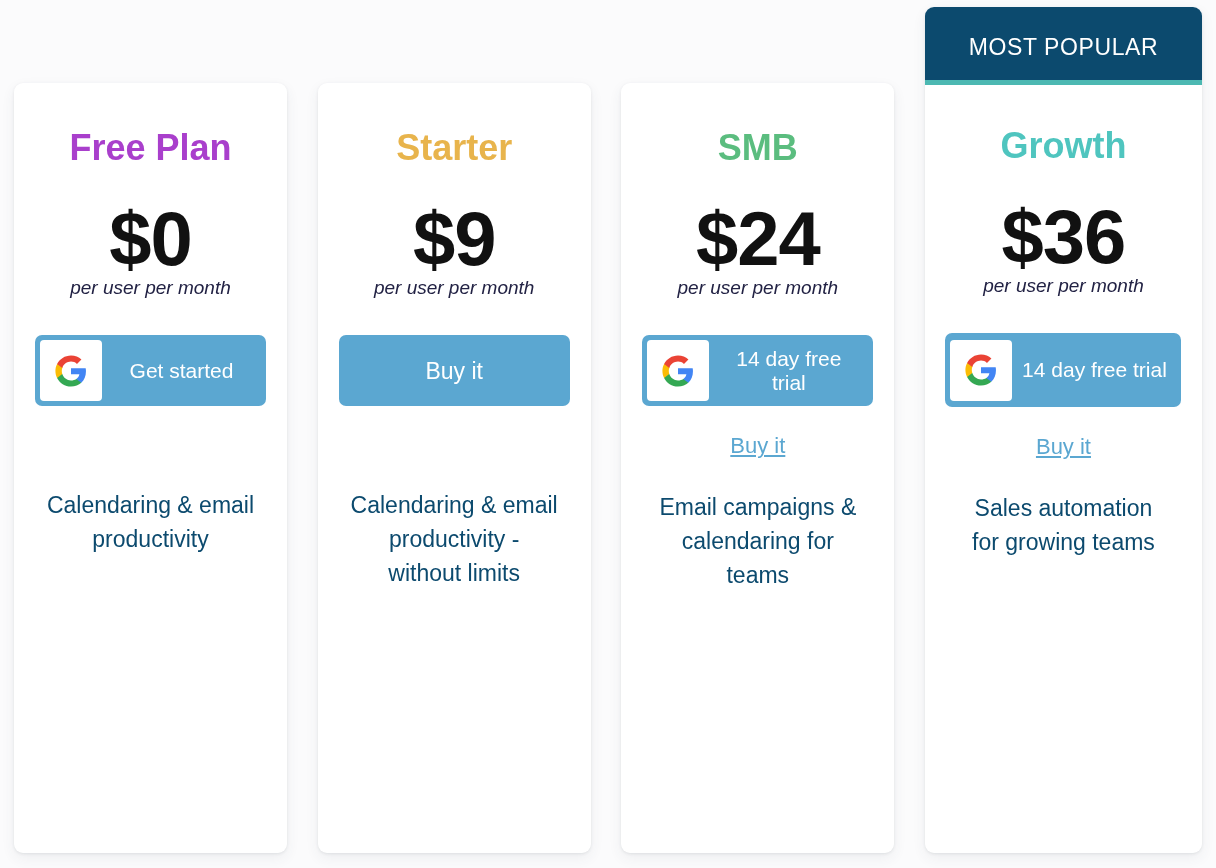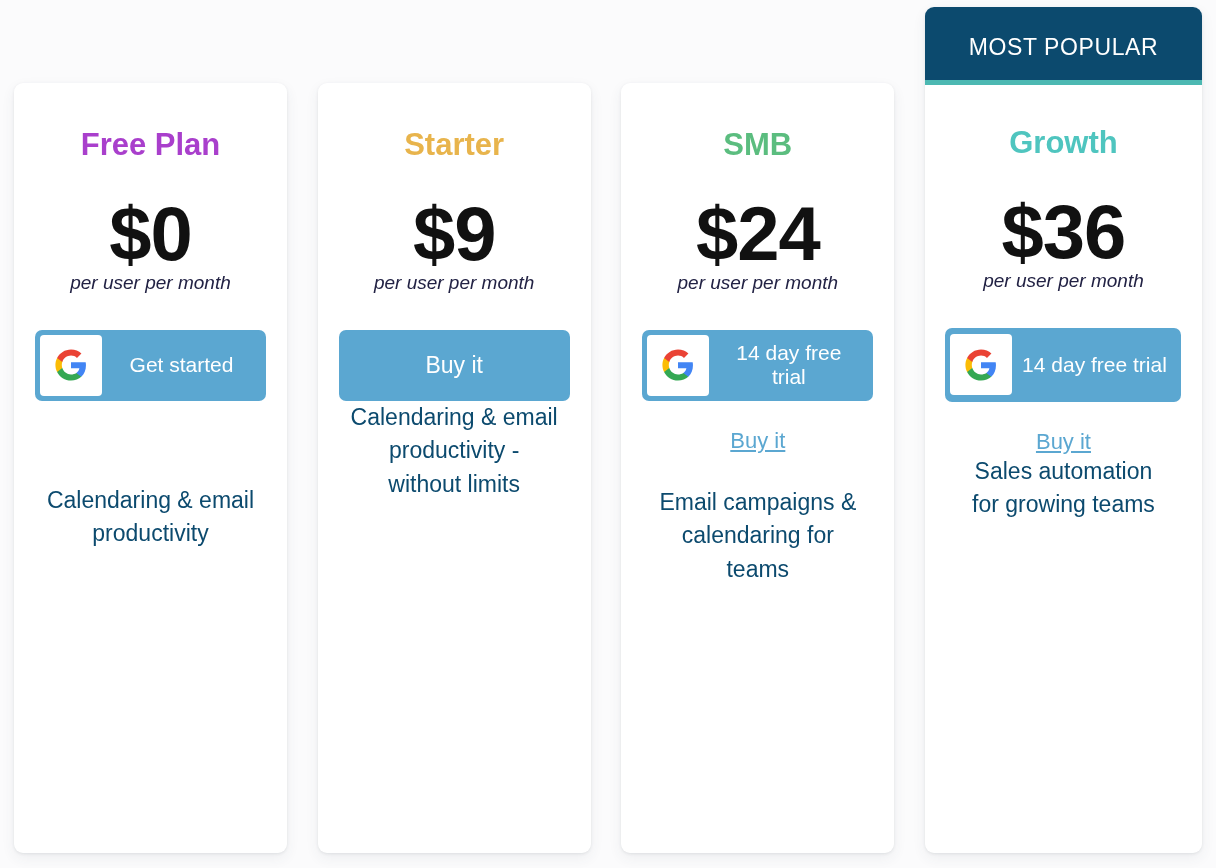--- a/index.html
+++ b/index.html
@@ -54,21 +54,21 @@
     width:100%;
     display:flex;
     flex-direction:column;
     align-items:center;
     padding-top:40px;
     flex:1;
   }
 
   
   .plan-title {
-    font-size:31px;
+    font-size:36px;
     font-weight:bold;
     line-height:1.15;
     text-align:center;
   }
   .plan-title.c-free    { color:#a93fcc; }
   .plan-title.c-starter { color:#e8b44c; }
   .plan-title.c-smb     { color:#5bbd7f; }
   .plan-title.c-growth  { color:#4fc5bf; }
 
   
@@ -135,23 +135,23 @@
   
   .desc {
     font-size:23px;
     color:#0c4a6e;
     text-align:center;
     line-height:1.46;
     padding:0 26px;
     max-width:260px;
   }
   .desc.d1 { margin-top:83px; }
-  .desc.d2 { }
+  .desc.d2 { margin-top:83px; }
   .desc.d3 { margin-top:32px; }
-  .desc.d4 { }
+  .desc.d4 { margin-top:32px; }
 </style>
 </head>
 <body>
 
 <div class="pricing-grid">
 
   <div class="card standard">
     <div class="plan-title c-free">Free Plan</div>
     <div class="price">$0</div>
     <div class="price-note">per user per month</div>

